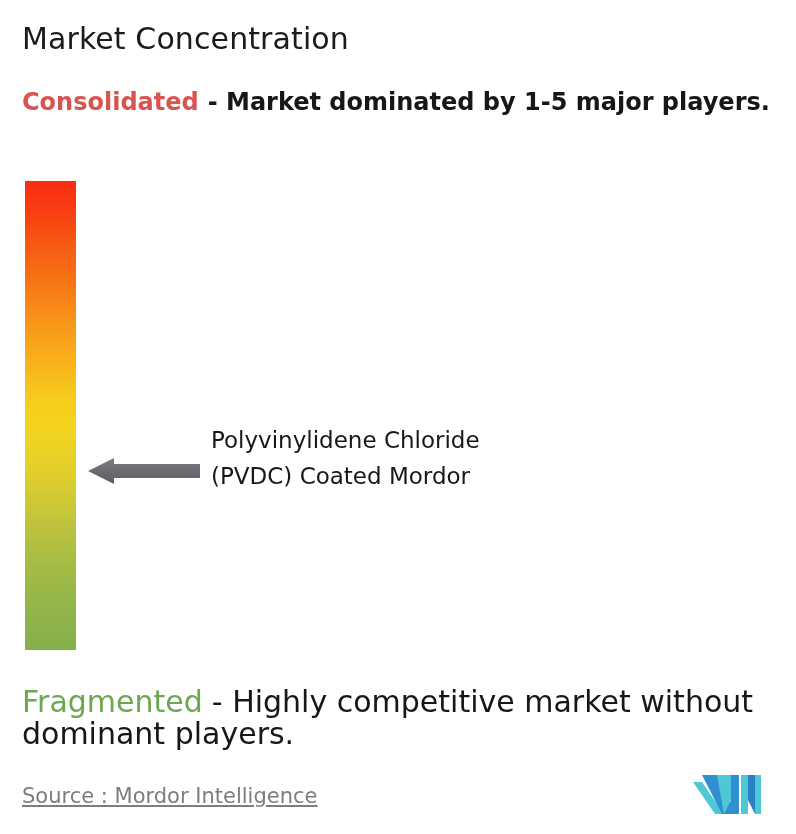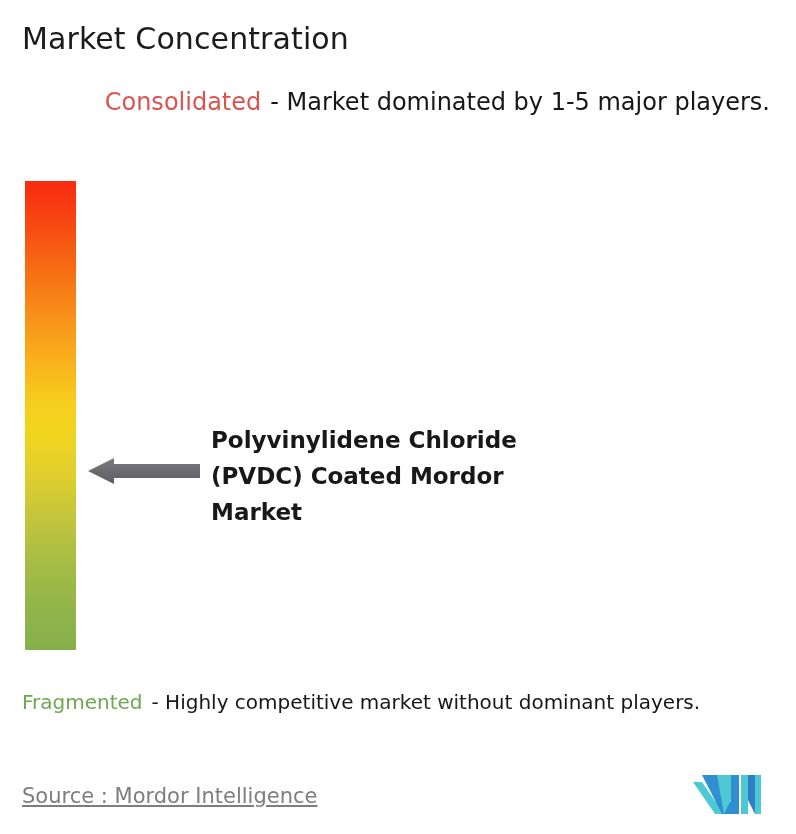--- a/index.html
+++ b/index.html
@@ -37,39 +37,38 @@
   }
 
   
   .caption-top {
     position: absolute;
     left: 22px;
     top: 86px;
     width: 748px;
     font-size: 24px;
     line-height: 32px;
-    font-weight: 400;
+    font-weight: 700;
     color: #171717;
-    text-align: right;
   }
   .kw-consolidated {
     color: #d9534f;
   }
   .caption-gap {
     display: inline-block;
     width: 9px;
   }
 
   
   .caption-bottom {
     position: absolute;
     left: 22px;
     top: 686px;
     width: 768px;
-    font-size: 20px;
+    font-size: 30px;
     line-height: 32px;
     font-weight: 400;
     color: #171717;
   }
   .kw-fragmented {
     color: #6ba84f;
   }
 
   
   .scale-bar {
@@ -105,21 +104,21 @@
   }
 
   
   .market-label {
     position: absolute;
     left: 211px;
     top: 422px;
     width: 420px;
     font-size: 23px;
     line-height: 36px;
-    font-weight: 700;
+    font-weight: 400;
     color: #181818;
   }
   .market-label .ml-line {
     display: block;
     white-space: nowrap;
   }
 
   
   .source-text {
     position: absolute;
@@ -162,21 +161,20 @@
           <stop offset="100%" stop-color="#5d5d63"></stop>
         </linearGradient>
       </defs>
       <polygon points="0,16 26,3 26,9 112,9 112,23 26,23 26,29" fill="url(#arrowGrad)"></polygon>
     </svg>
   </div>
 
   <div class="market-label">
     <span class="ml-line">Polyvinylidene Chloride</span>
     <span class="ml-line">(PVDC) Coated Mordor</span>
-    <span class="ml-line">Market</span>
   </div>
 
   <div class="caption-bottom">
     <span class="kw-fragmented">Fragmented</span><span class="caption-gap"></span><span>- Highly competitive market without dominant players.</span>
   </div>
 
   <div class="source-text">Source :  Mordor Intelligence</div>
 
   <div class="brand-logo">
     <svg width="72" height="46" viewBox="0 0 72 46" xmlns="http://www.w3.org/2000/svg">

